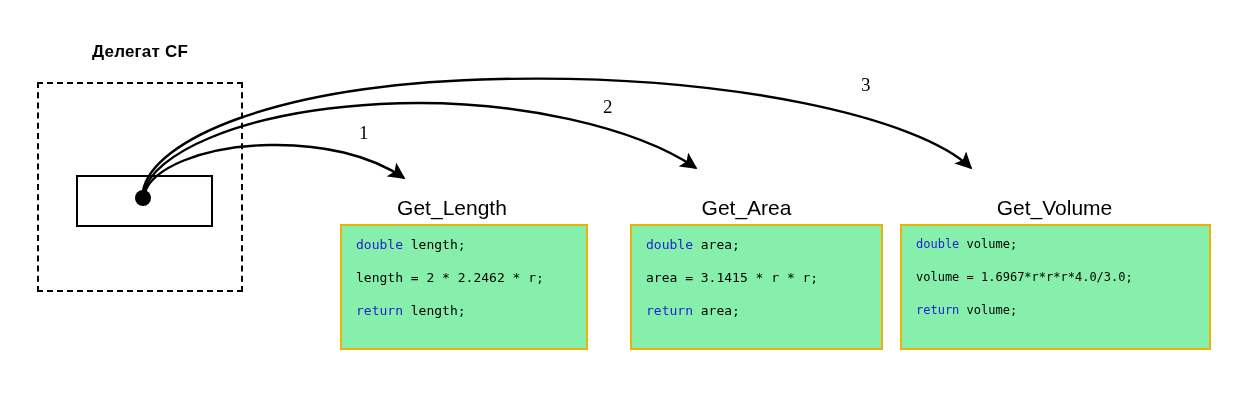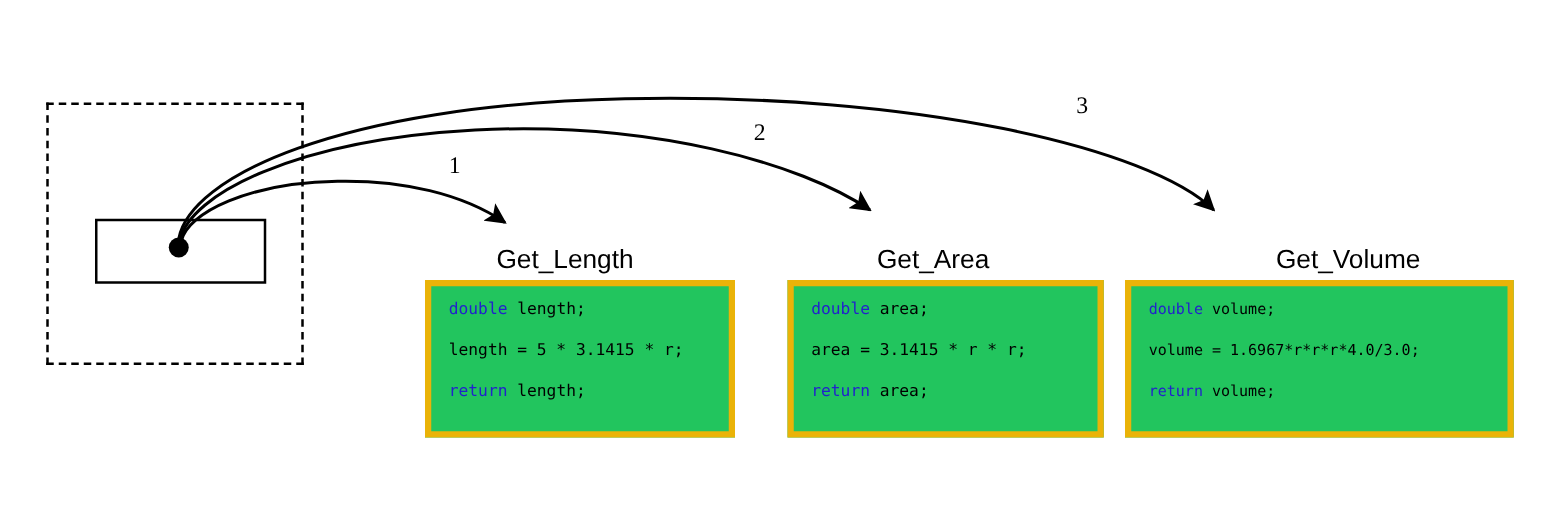--- a/index.html
+++ b/index.html
@@ -79,52 +79,53 @@
   
   .fn-title {
     position: absolute;
     text-align: center;
     font-size: 21px;
     color: #000000;
     white-space: nowrap;
   }
   .code-box {
     position: absolute;
-    border: 5px solid #eab308;
+    border: 2px solid #eab308;
     box-sizing: border-box;
-    background: #22c55e;
+    background: #86efac;
   }
   .code-line {
     position: absolute;
     left: 14px;
     font-family: "DejaVu Sans Mono", monospace;
     font-size: 13px;
     color: #000000;
     white-space: pre;
   }
   .code-line.l1 { top: 11px; }
   .code-line.l2 { top: 44px; }
   .code-line.l3 { top: 77px; }
   .kw { color: #2222cc; }
 
   #fn-title-length { left: 328px; top: 196px; width: 248px; }
   #fn-title-area   { left: 620px; top: 196px; width: 253px; }
-  #fn-title-volume { left: 923px; top: 196px; width: 311px; }
+  #fn-title-volume { left: 899px; top: 196px; width: 311px; }
 
   #code-box-length { left: 340px; top: 224px; width: 248px; height: 126px; }
   #code-box-area   { left: 620px; top: 224px; width: 253px; height: 126px; margin-left: 10px; }
   #code-box-volume { left: 900px; top: 224px; width: 311px; height: 126px; }
 
   #code-box-volume .code-line { font-size: 12px; }
 </style>
 </head>
 <body>
 
 <div id="canvas">
 
+  <div id="delegate-title">Делегат CF</div>
 
   <div id="delegate-box"></div>
   <div id="delegate-slot"></div>
   <div id="delegate-dot"></div>
 
   <svg id="arrows" viewBox="0 0 1249 417" width="1249" height="417">
     <defs>
       <marker id="ah" viewBox="0 0 10 10" refX="9" refY="5" markerWidth="7" markerHeight="7" orient="auto-start-reverse">
         <path d="M 0 0 L 10 5 L 0 10 L 2.2 5 z" fill="#000000"></path>
       </marker>
@@ -137,21 +138,21 @@
     <path d="M 143 191 C 152 142, 270 84, 500 79 C 730 74, 920 118, 971 168" fill="none" stroke="#000000" stroke-width="2.4" marker-end="url(#ah)"></path>
   </svg>
 
   <div class="arrow-label" id="arrow-label-1">1</div>
   <div class="arrow-label" id="arrow-label-2">2</div>
   <div class="arrow-label" id="arrow-label-3">3</div>
 
   <div class="fn-title" id="fn-title-length">Get_Length</div>
   <div class="code-box" id="code-box-length">
     <div class="code-line l1"><span class="kw">double</span><span> length;</span></div>
-    <div class="code-line l2"><span class="kw"></span><span>length = 5 * 3.1415 * r;</span></div>
+    <div class="code-line l2"><span class="kw"></span><span>length = 2 * 2.2462 * r;</span></div>
     <div class="code-line l3"><span class="kw">return</span><span> length;</span></div>
   </div>
 
   <div class="fn-title" id="fn-title-area">Get_Area</div>
   <div class="code-box" id="code-box-area">
     <div class="code-line l1"><span class="kw">double</span><span> area;</span></div>
     <div class="code-line l2"><span class="kw"></span><span>area = 3.1415 * r * r;</span></div>
     <div class="code-line l3"><span class="kw">return</span><span> area;</span></div>
   </div>
 

